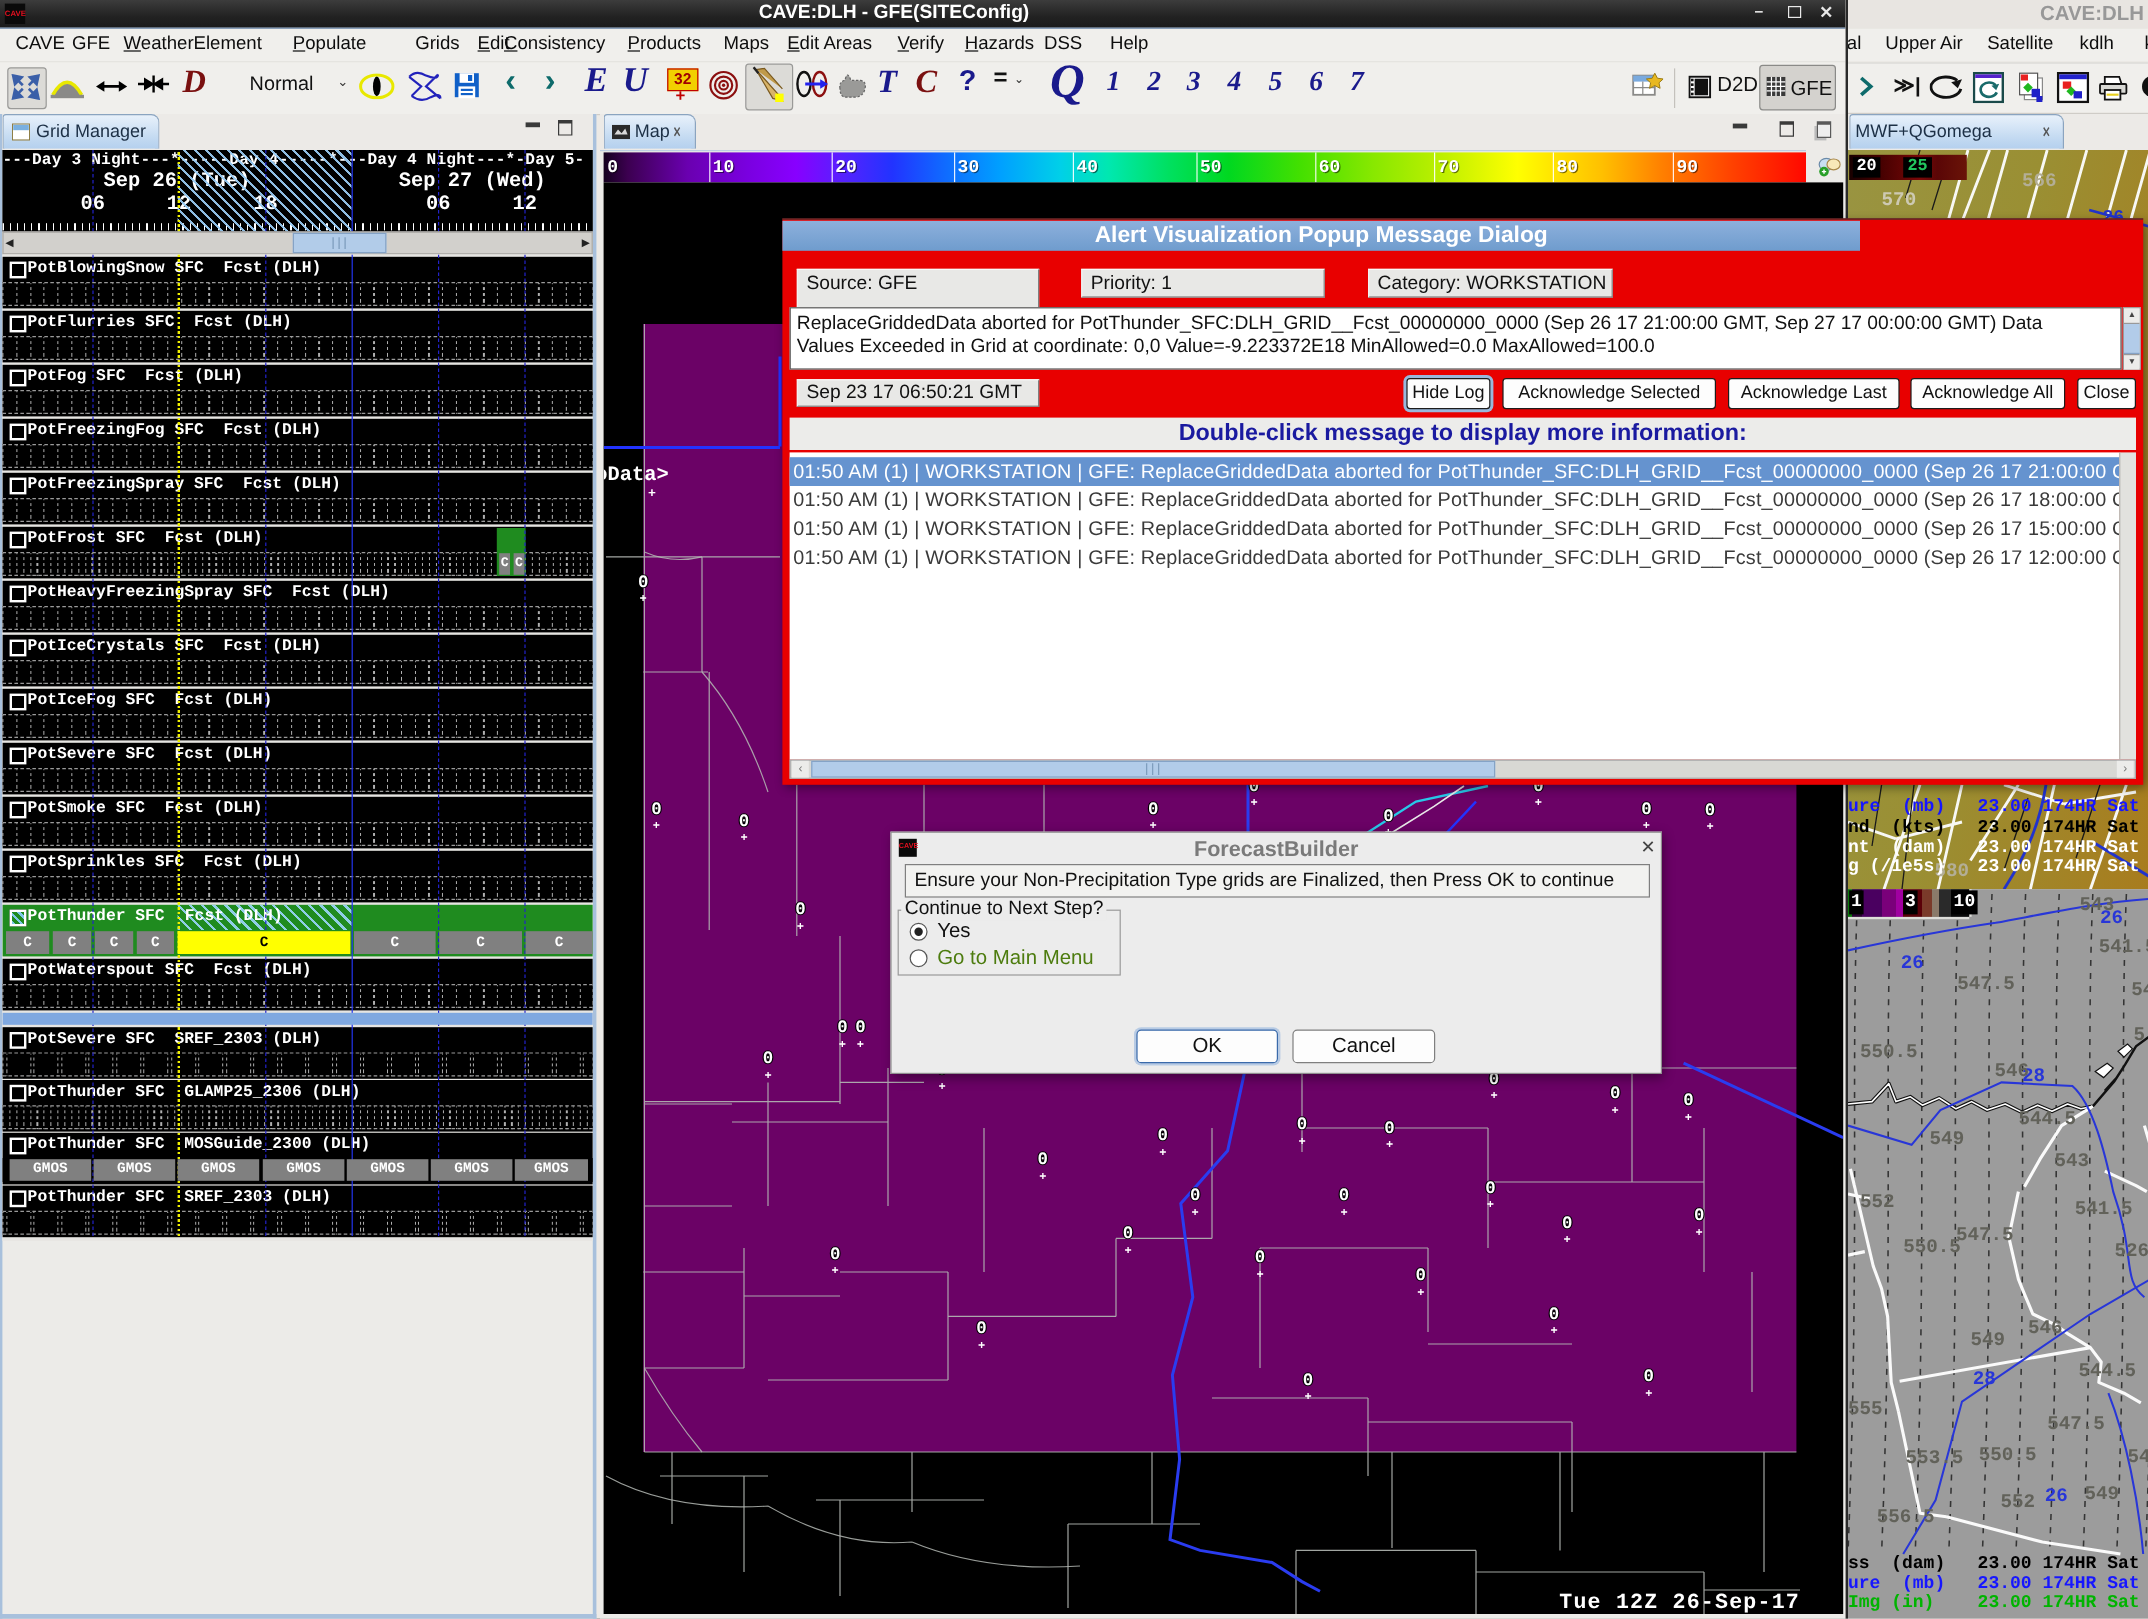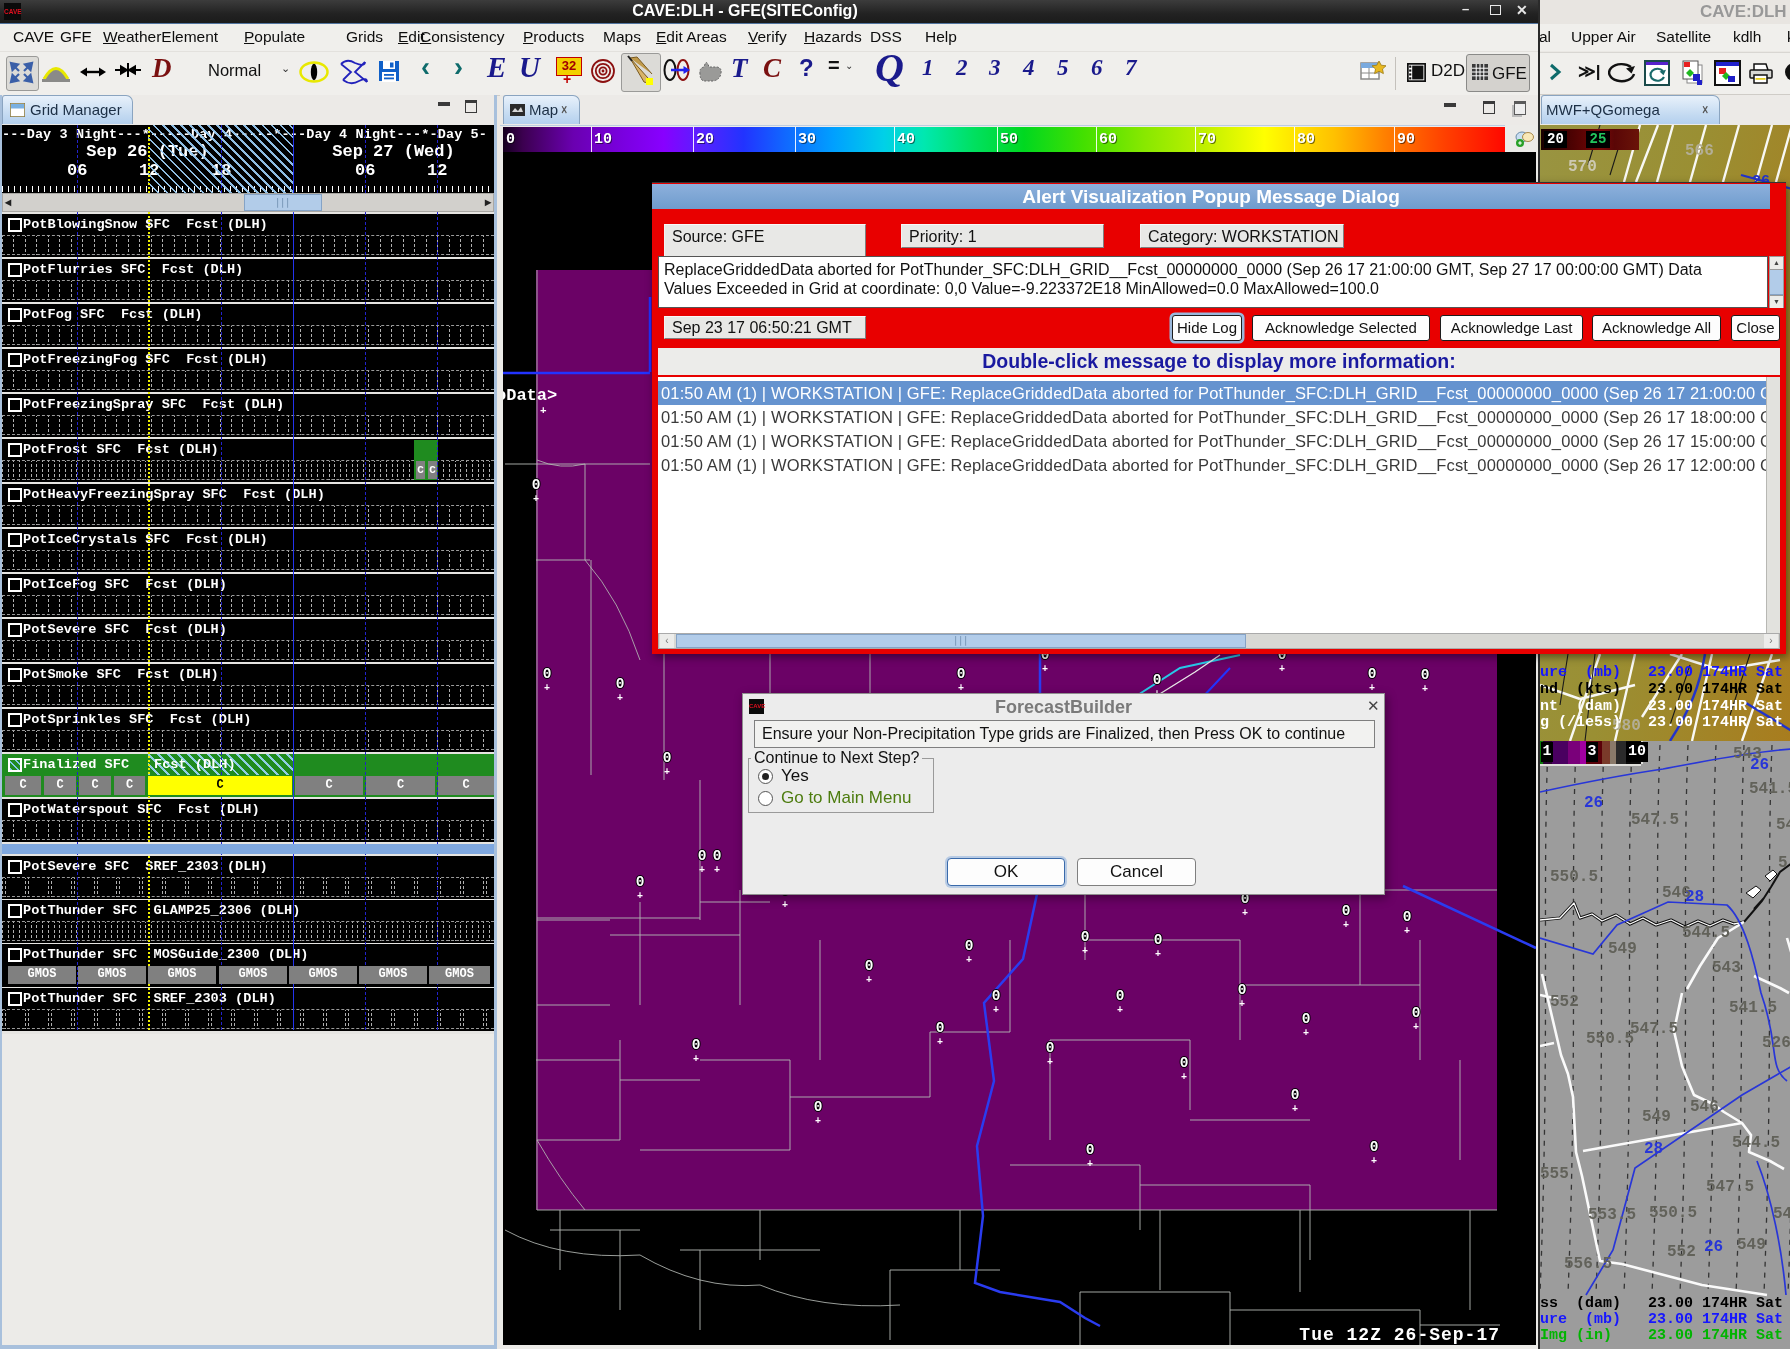--- a/index.html
+++ b/index.html
@@ -307,21 +307,21 @@
         <div class="lbl">PotSmoke SFC  Fcst (DLH)</div>
 <div class="cells"></div>
 </div>
 <div class="grow" style="top:497px;">
 <div class="cb"></div>
         <div class="lbl">PotSprinkles SFC  Fcst (DLH)</div>
 <div class="cells"></div>
 </div>
 <div class="grow" style="top:542px;background:#1f8b1f;">
 <div class="cb" style="background-image:repeating-linear-gradient(45deg,#7ec8e8 0 2px,#1f8b1f 2px 5px);"></div>
-<div class="lbl">Finalized SFC</div>
+<div class="lbl">PotThunder SFC</div>
 <div class="abs" style="left:146px;top:0px;width:145px;height:21px;background-image:repeating-linear-gradient(45deg,rgba(150,210,240,.95) 0 2px,rgba(0,0,0,0) 2px 7px);"></div>
 <div class="lbl" style="left:152px;">Fcst (DLH)</div>
 <div style="position:absolute;top:22px;height:19px;background:#808080;color:#fff;font-family:'Liberation Mono',monospace;font-weight:bold;font-size:12px;text-align:center;line-height:18px;z-index:5;left:3px;width:36px;">C</div>
 <div style="position:absolute;top:22px;height:19px;background:#808080;color:#fff;font-family:'Liberation Mono',monospace;font-weight:bold;font-size:12px;text-align:center;line-height:18px;z-index:5;left:42px;width:32px;">C</div>
 <div style="position:absolute;top:22px;height:19px;background:#808080;color:#fff;font-family:'Liberation Mono',monospace;font-weight:bold;font-size:12px;text-align:center;line-height:18px;z-index:5;left:77px;width:32px;">C</div>
 <div style="position:absolute;top:22px;height:19px;background:#808080;color:#fff;font-family:'Liberation Mono',monospace;font-weight:bold;font-size:12px;text-align:center;line-height:18px;z-index:5;left:112px;width:31px;">C</div>
 <div style="position:absolute;top:22px;height:19px;background:#808080;color:#fff;font-family:'Liberation Mono',monospace;font-weight:bold;font-size:12px;text-align:center;line-height:18px;z-index:5;left:146px;width:144px;background:#ffff00;color:#000;">C</div>
 <div style="position:absolute;top:22px;height:19px;background:#808080;color:#fff;font-family:'Liberation Mono',monospace;font-weight:bold;font-size:12px;text-align:center;line-height:18px;z-index:5;left:293px;width:68px;">C</div>
 <div style="position:absolute;top:22px;height:19px;background:#808080;color:#fff;font-family:'Liberation Mono',monospace;font-weight:bold;font-size:12px;text-align:center;line-height:18px;z-index:5;left:364px;width:69px;">C</div>
 <div style="position:absolute;top:22px;height:19px;background:#808080;color:#fff;font-family:'Liberation Mono',monospace;font-weight:bold;font-size:12px;text-align:center;line-height:18px;z-index:5;left:436px;width:56px;">C</div>
@@ -620,21 +620,21 @@
       </svg>
     <div class="abs" style="left:0;top:741px;width:101px;height:23px;background:linear-gradient(90deg,#0a7a0a 0 3px,#2a0032 3px 12px,#4a0060 12px 28px,#7a007a 28px 40px,#a000a0 40px 46px,#5a0008 46px 62px,#7a3a2a 62px 70px,#8a7a6a 70px 76px,#2a2a2a 76px 86px,#0a0a0a 86px 100%);box-shadow:0 2px 0 #dedeDA,2px 0 0 #dedeDA;"></div>
     <div class="abs" style="left:1px;top:742px;width:12px;height:20px;background:#000;color:#fff;font-family:'Liberation Mono',monospace;font-weight:bold;font-size:15px;text-align:center;line-height:20px;">1</div>
     <div class="abs" style="left:46px;top:742px;width:12px;height:20px;background:#000;color:#fff;font-family:'Liberation Mono',monospace;font-weight:bold;font-size:15px;text-align:center;line-height:20px;">3</div>
     <div class="abs" style="left:86px;top:742px;width:22px;height:20px;background:#000;color:#fff;font-family:'Liberation Mono',monospace;font-weight:bold;font-size:15px;text-align:center;line-height:20px;">10</div>
     <div class="abs" style="left:0px;top:1295px;width:252px;height:16px;font-family:'Liberation Mono',monospace;font-weight:bold;font-size:15px;color:#000;white-space:pre;overflow:hidden;"><span>ss  (dam)</span><span class="abs" style="left:108px;">23.00 174HR Sat (</span></div>
     <div class="abs" style="left:0px;top:1311px;width:252px;height:16px;font-family:'Liberation Mono',monospace;font-weight:bold;font-size:15px;color:#1616ff;white-space:pre;overflow:hidden;"><span>ure  (mb)</span><span class="abs" style="left:108px;">23.00 174HR Sat (</span></div>
     <div class="abs" style="left:0px;top:1327px;width:252px;height:16px;font-family:'Liberation Mono',monospace;font-weight:bold;font-size:15px;color:#00b400;white-space:pre;overflow:hidden;"><span>Img (in)&nbsp;</span><span class="abs" style="left:108px;">23.00 174HR Sat (</span></div>
   </div>
   <div id="alertdlg" class="abs">
-    <div class="abs" style="left:0;top:1px;width:1118px;height:25px;background:linear-gradient(#8db0dc,#6f9ccd);">
+    <div class="abs" style="left:0;top:1px;width:898px;height:25px;background:linear-gradient(#8db0dc,#6f9ccd);">
       <div class="abs" style="width:100%;text-align:center;font-size:19px;font-weight:bold;color:#fff;line-height:25px;">Alert Visualization Popup Message Dialog</div>
     </div>
     <div class="gbox" style="left:12px;top:41px;width:202px;height:38px;line-height:23px;font-size:16px;">Source: GFE</div>
     <div class="gbox" style="left:249px;top:41px;width:203px;height:24px;line-height:23px;font-size:16px;">Priority: 1</div>
     <div class="gbox" style="left:488px;top:41px;width:204px;height:24px;line-height:23px;font-size:16px;">Category: WORKSTATION</div>
     <div class="abs" style="left:6px;top:73px;width:1110px;height:52px;background:#fff;border:1px solid #555;box-sizing:border-box;font-size:16px;color:#111;line-height:19px;padding:3px 0 0 5px;">ReplaceGriddedData aborted for PotThunder_SFC:DLH_GRID__Fcst_00000000_0000 (Sep 26 17 21:00:00 GMT, Sep 27 17 00:00:00 GMT) Data<br>Values Exceeded in Grid at coordinate: 0,0 Value=-9.223372E18 MinAllowed=0.0 MaxAllowed=100.0</div>
     <div class="abs" style="left:1117px;top:73px;width:15px;height:52px;background:#d8d8d4;border:1px solid #999;box-sizing:border-box;">
       <div style="height:12px;background:#ececea;border-bottom:1px solid #999;font-size:7px;text-align:center;color:#444;line-height:11px;">▲</div>
       <div style="height:24px;background:#b2cce9;border-bottom:1px solid #85a3c6;"></div>
       <div style="height:12px;background:#ececea;border-top:1px solid #999;font-size:7px;text-align:center;color:#444;line-height:12px;">▼</div>

